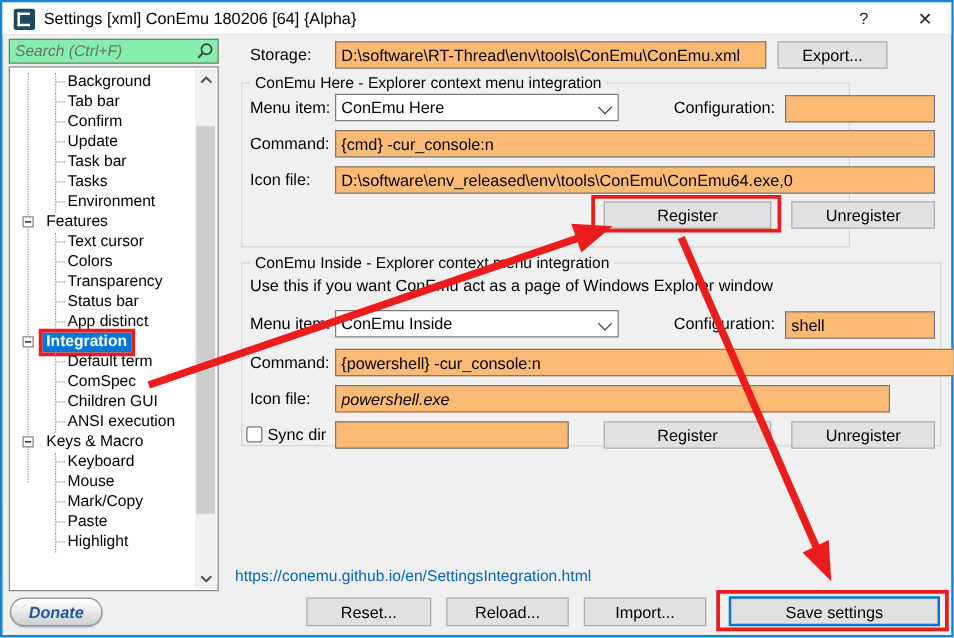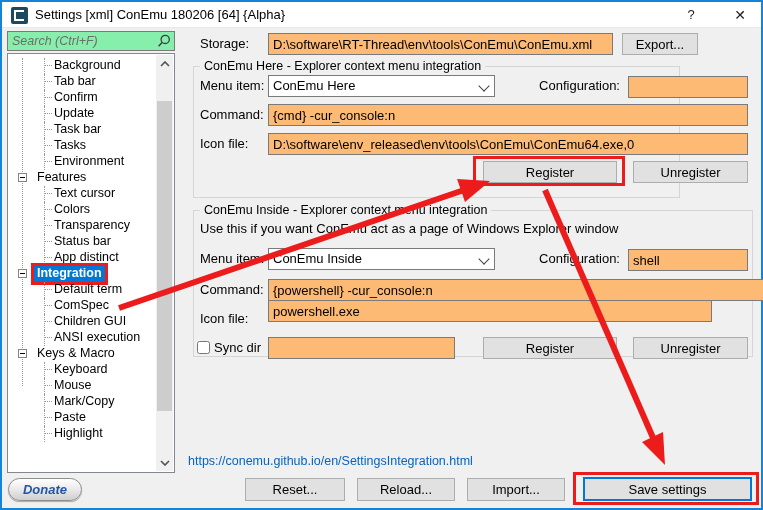--- a/index.html
+++ b/index.html
@@ -126,21 +126,21 @@
             <path class="sb-chev" d="M1 1 L5 5 L9 1"></path>
           </svg>
       </div>
     </div>
   </div>
 
   <button class="donate-btn">Donate</button>
 
   <div class="lbl" style="left:200px;top:33px;">Storage:</div>
   <input class="field" style="left: 268px; top: 33px; width: 345px;" value="D:\software\RT-Thread\env\tools\ConEmu\ConEmu.xml">
-  <button class="btn" style="left:622px;top:33px;width:76px;">Export...</button>
+  <button class="btn" style="left:622px;top:33px;width:88px;">Export...</button>
 
   <div class="groupbox" style="left:193px;top:66px;width:487px;height:132px;">
     <span class="legend">ConEmu Here - Explorer context menu integration</span>
   </div>
   <div class="lbl" style="left:200px;top:75px;">Menu item:</div>
   <div class="combo" style="left:268px;top:75px;width:227px;">
     <span>ConEmu Here</span>
     <span class="chev"></span>
   </div>
   <div class="lbl" style="left:535px;top:75px;width:85px;text-align:right;">Configuration:</div>
@@ -159,21 +159,21 @@
   <div class="lbl" style="left:200px;top:248px;">Menu item:</div>
   <div class="combo" style="left:268px;top:248px;width:227px;">
     <span>ConEmu Inside</span>
     <span class="chev"></span>
   </div>
   <div class="lbl" style="left:535px;top:248px;width:85px;text-align:right;">Configuration:</div>
   <input class="field" style="left: 628px; top: 249px; width: 120px;" value="shell">
   <div class="lbl" style="left:200px;top:279px;">Command:</div>
   <input class="field" style="left: 268px; top: 279px; width: 529px;" value="{powershell} -cur_console:n">
   <div class="lbl" style="left:200px;top:308px;">Icon file:</div>
-  <input class="field" style="left: 268px; top: 300px; width: 444px;" value="powershell.exe">
+  <input class="field" style="left: 268px; top: 308px; width: 444px; font-style: italic;" value="powershell.exe">
   <input type="checkbox" class="checkbox" style="left: 197px; top: 341px;">
   <div class="lbl" style="left:214px;top:337px;">Sync dir</div>
   <input class="field" style="left: 268px; top: 337px; width: 187px;" value="">
   <button class="btn" style="left:483px;top:337px;width:134px;">Register</button>
   <button class="btn" style="left:633px;top:337px;width:115px;">Unregister</button>
 
   <a class="link" style="left:188px;top:454px;" href="#">https://conemu.github.io/en/SettingsIntegration.html</a>
   <button class="btn" style="left:245px;top:478px;width:100px;height:23px;">Reset...</button>
   <button class="btn" style="left:357px;top:478px;width:98px;height:23px;">Reload...</button>
   <button class="btn" style="left:467px;top:478px;width:98px;height:23px;">Import...</button>

